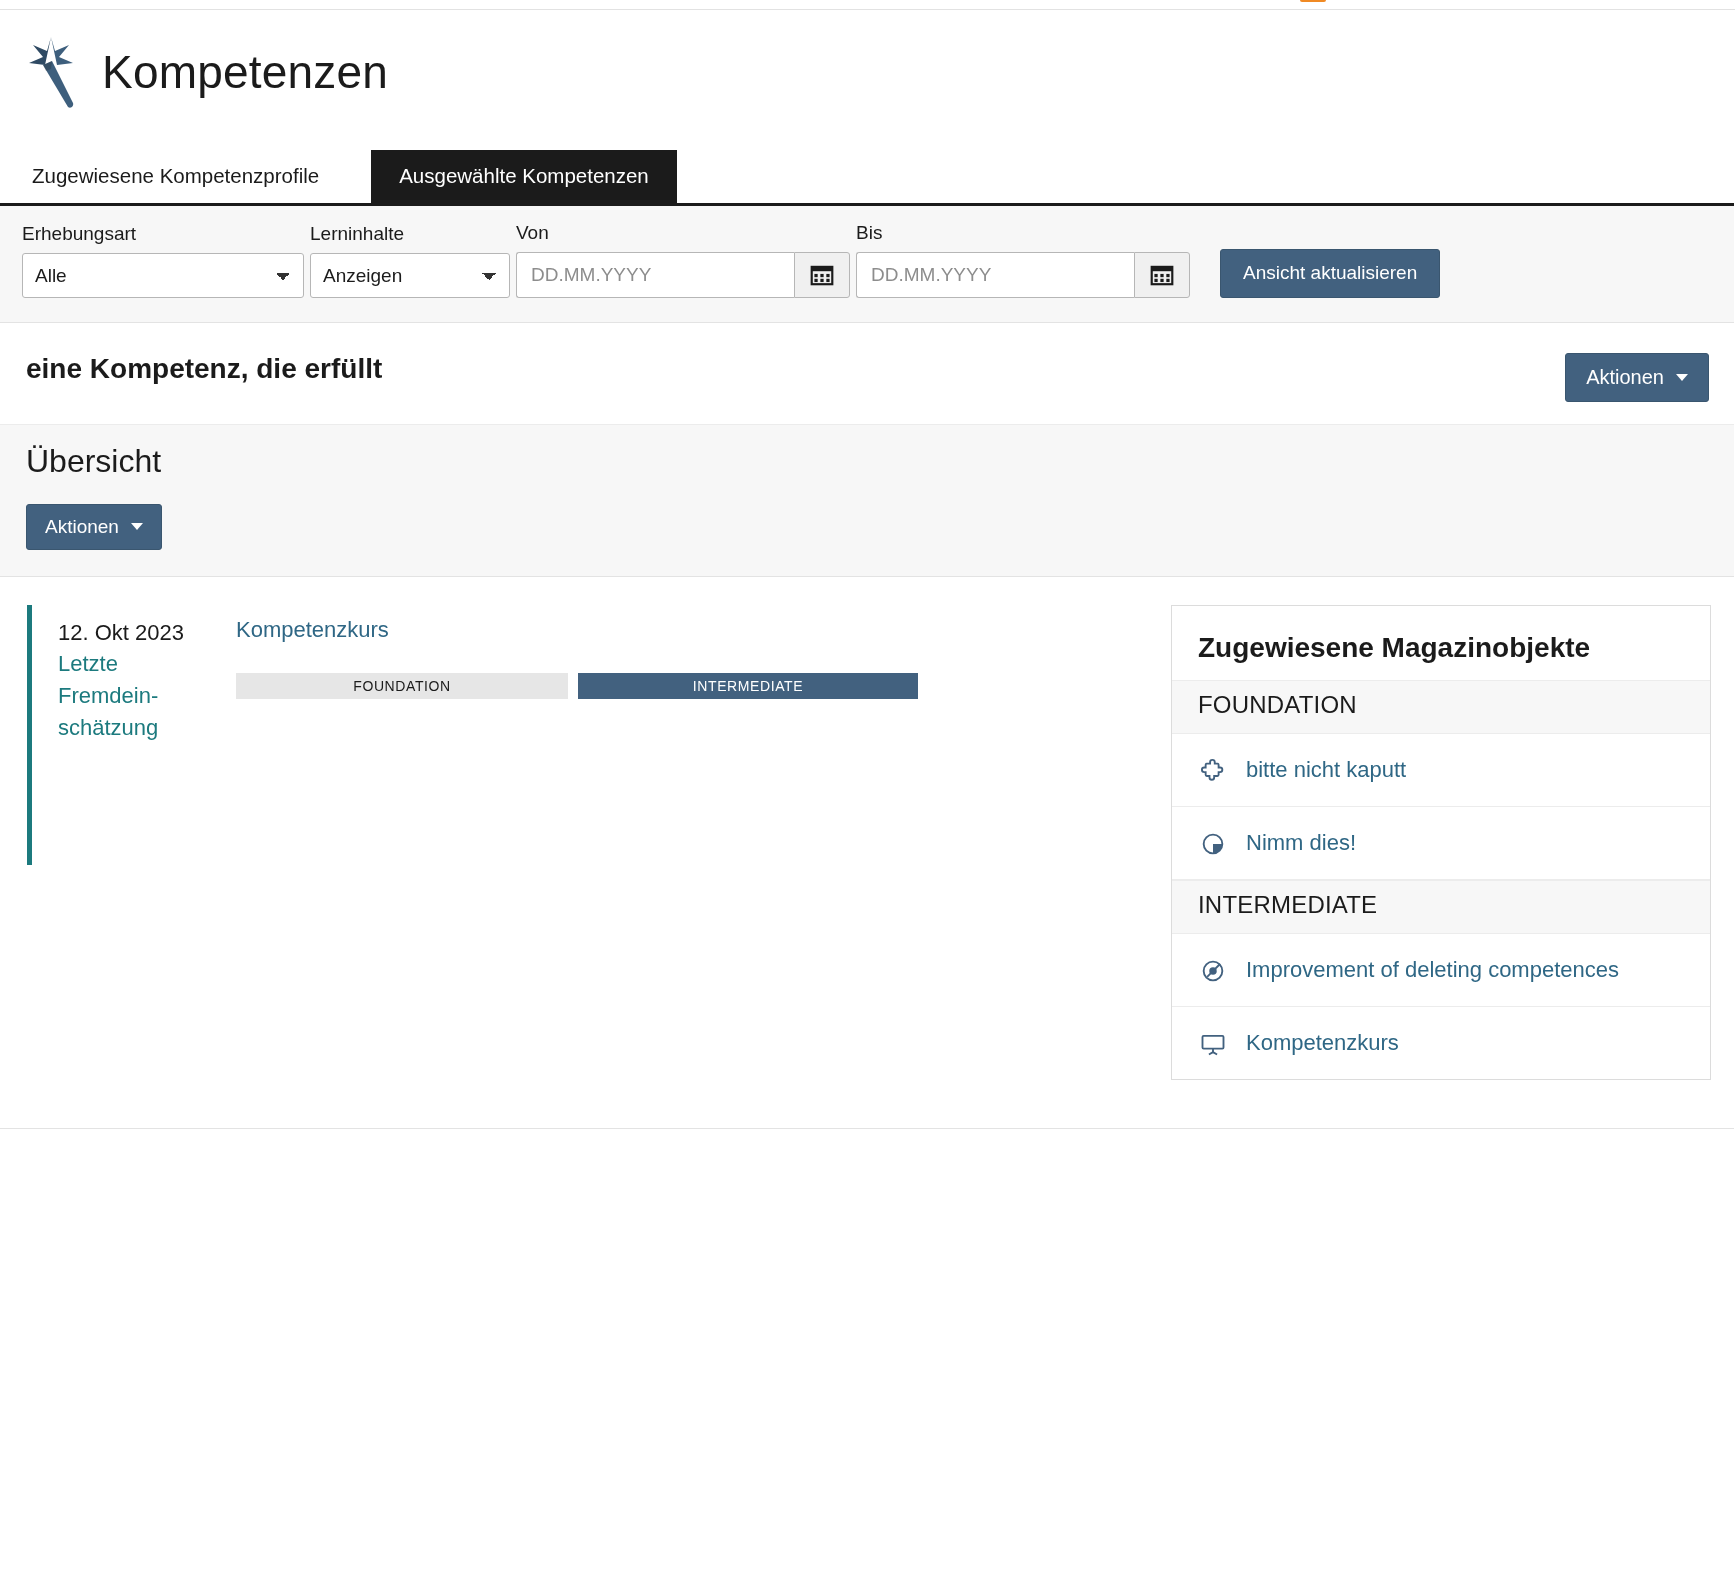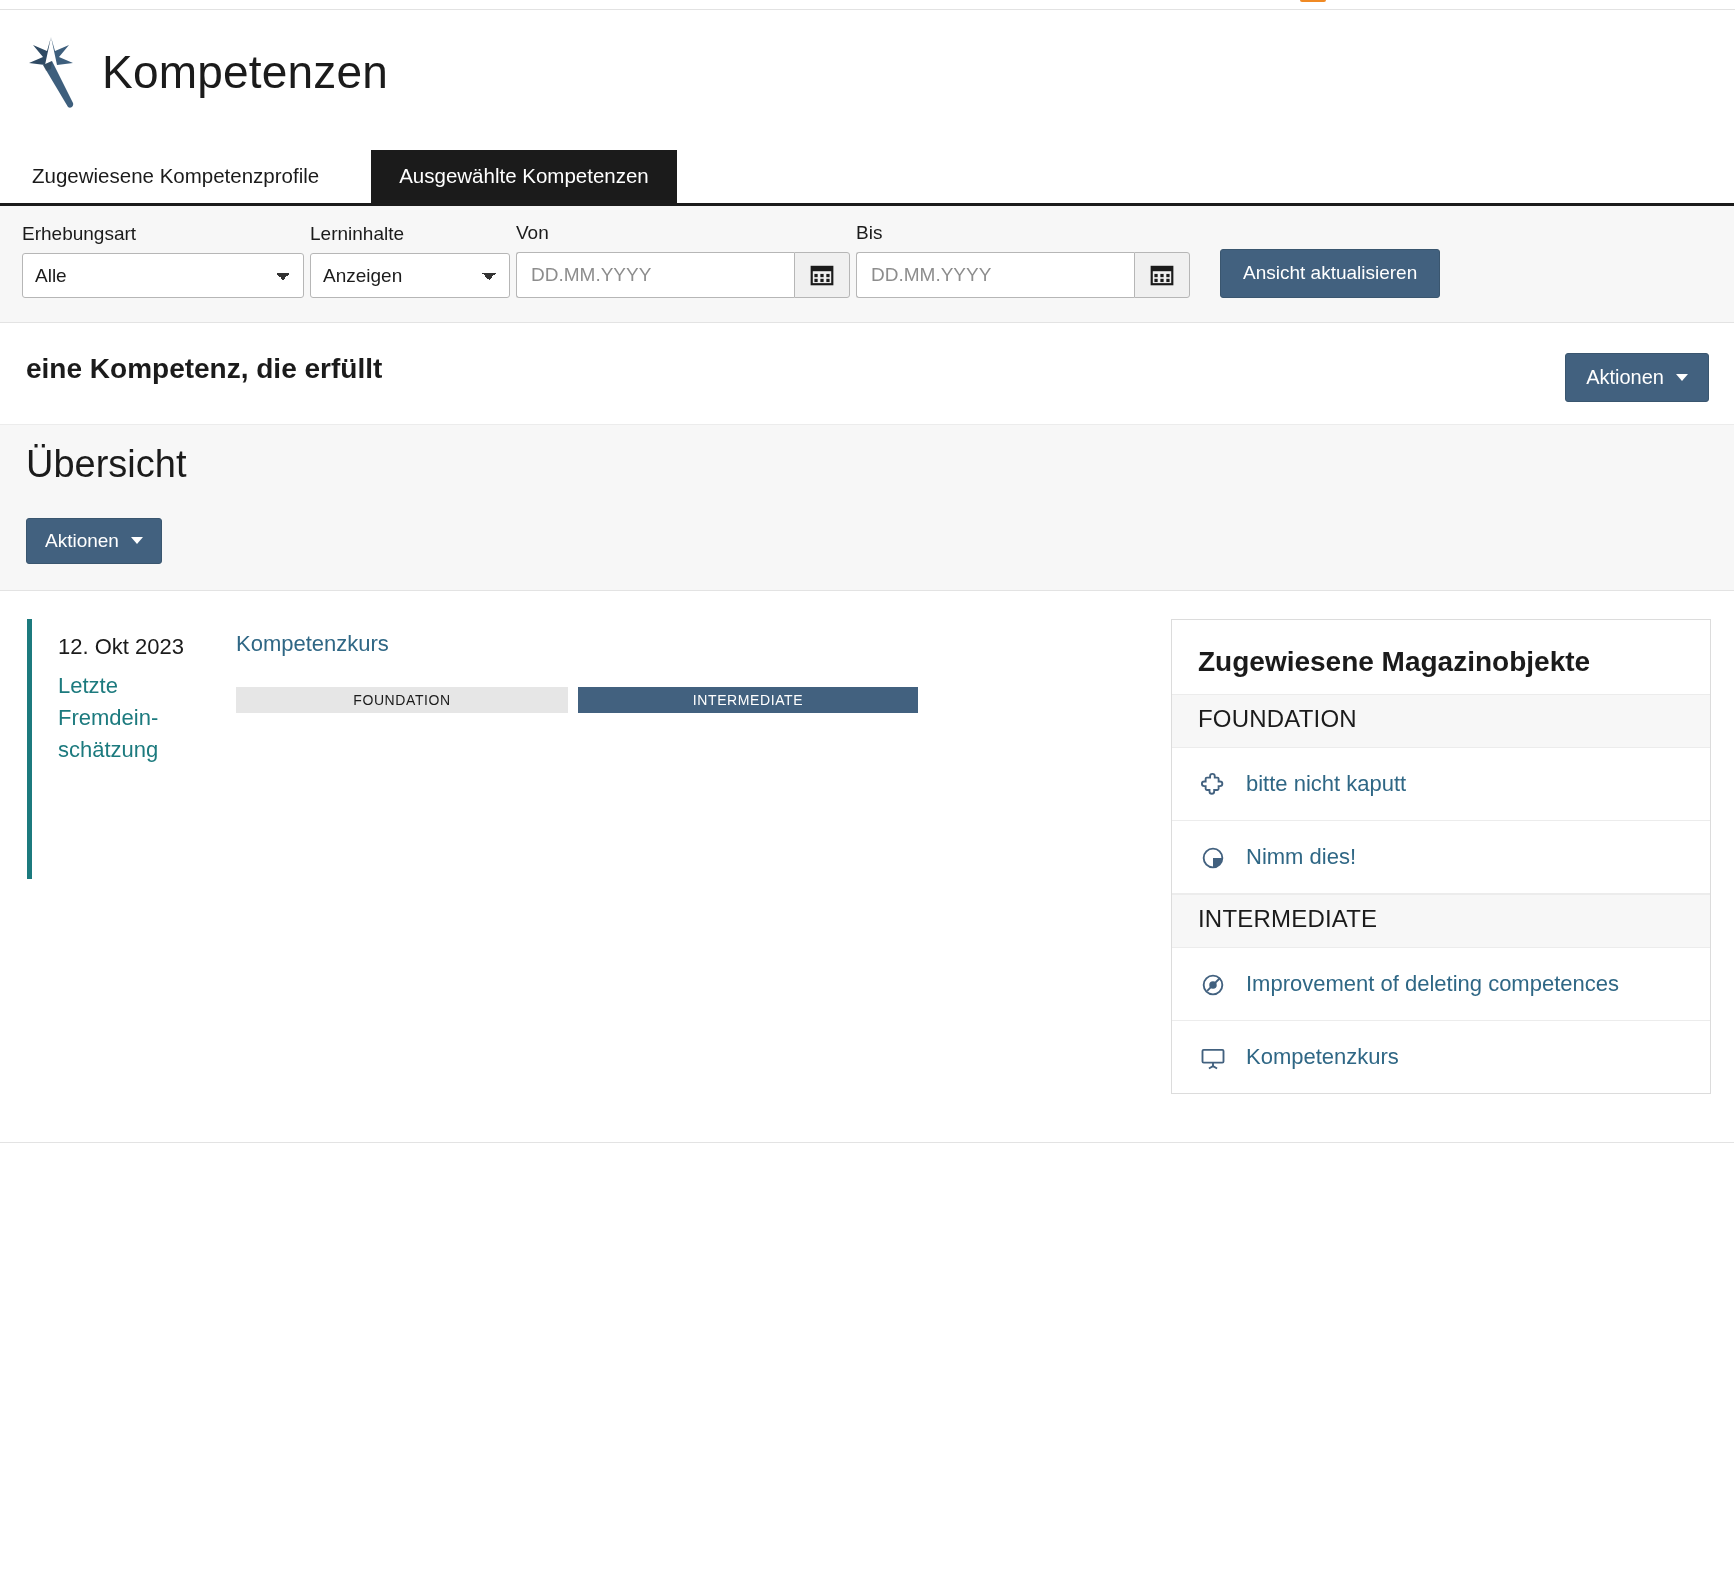--- a/index.html
+++ b/index.html
@@ -198,24 +198,24 @@
     border-top: 7px solid #fff;
     display: inline-block;
   }
   
   .overview-band {
     background: #f7f7f7;
     border-bottom: 1px solid #e3e3e3;
     padding: 18px 26px 26px 26px;
   }
   .overview-title {
-    font-size: 38px;
+    font-size: 32px;
     font-weight: 400;
     color: #1b1b1b;
-    margin-bottom: 32px;
+    margin-bottom: 24px;
   }
   .btn-dropdown.small {
     font-size: 19px;
     padding: 11px 18px;
   }
   
   .body-row {
     display: flex;
     align-items: flex-start;
     gap: 12px;
@@ -244,21 +244,20 @@
     flex: 0 0 auto;
     font-size: 22px;
     line-height: 1.45;
     padding-top: 12px;
   }
   .entry-date .date {
     color: #1b1b1b;
   }
   .entry-date .sub {
     color: #1c7a7e;
-    margin-top: 8px;
     display: block;
   }
   .entry-main { padding-top: 12px; }
   .entry-link {
     font-size: 22px;
     color: #2f6785;
     text-decoration: none;
     cursor: pointer;
   }
   .level-bars {

